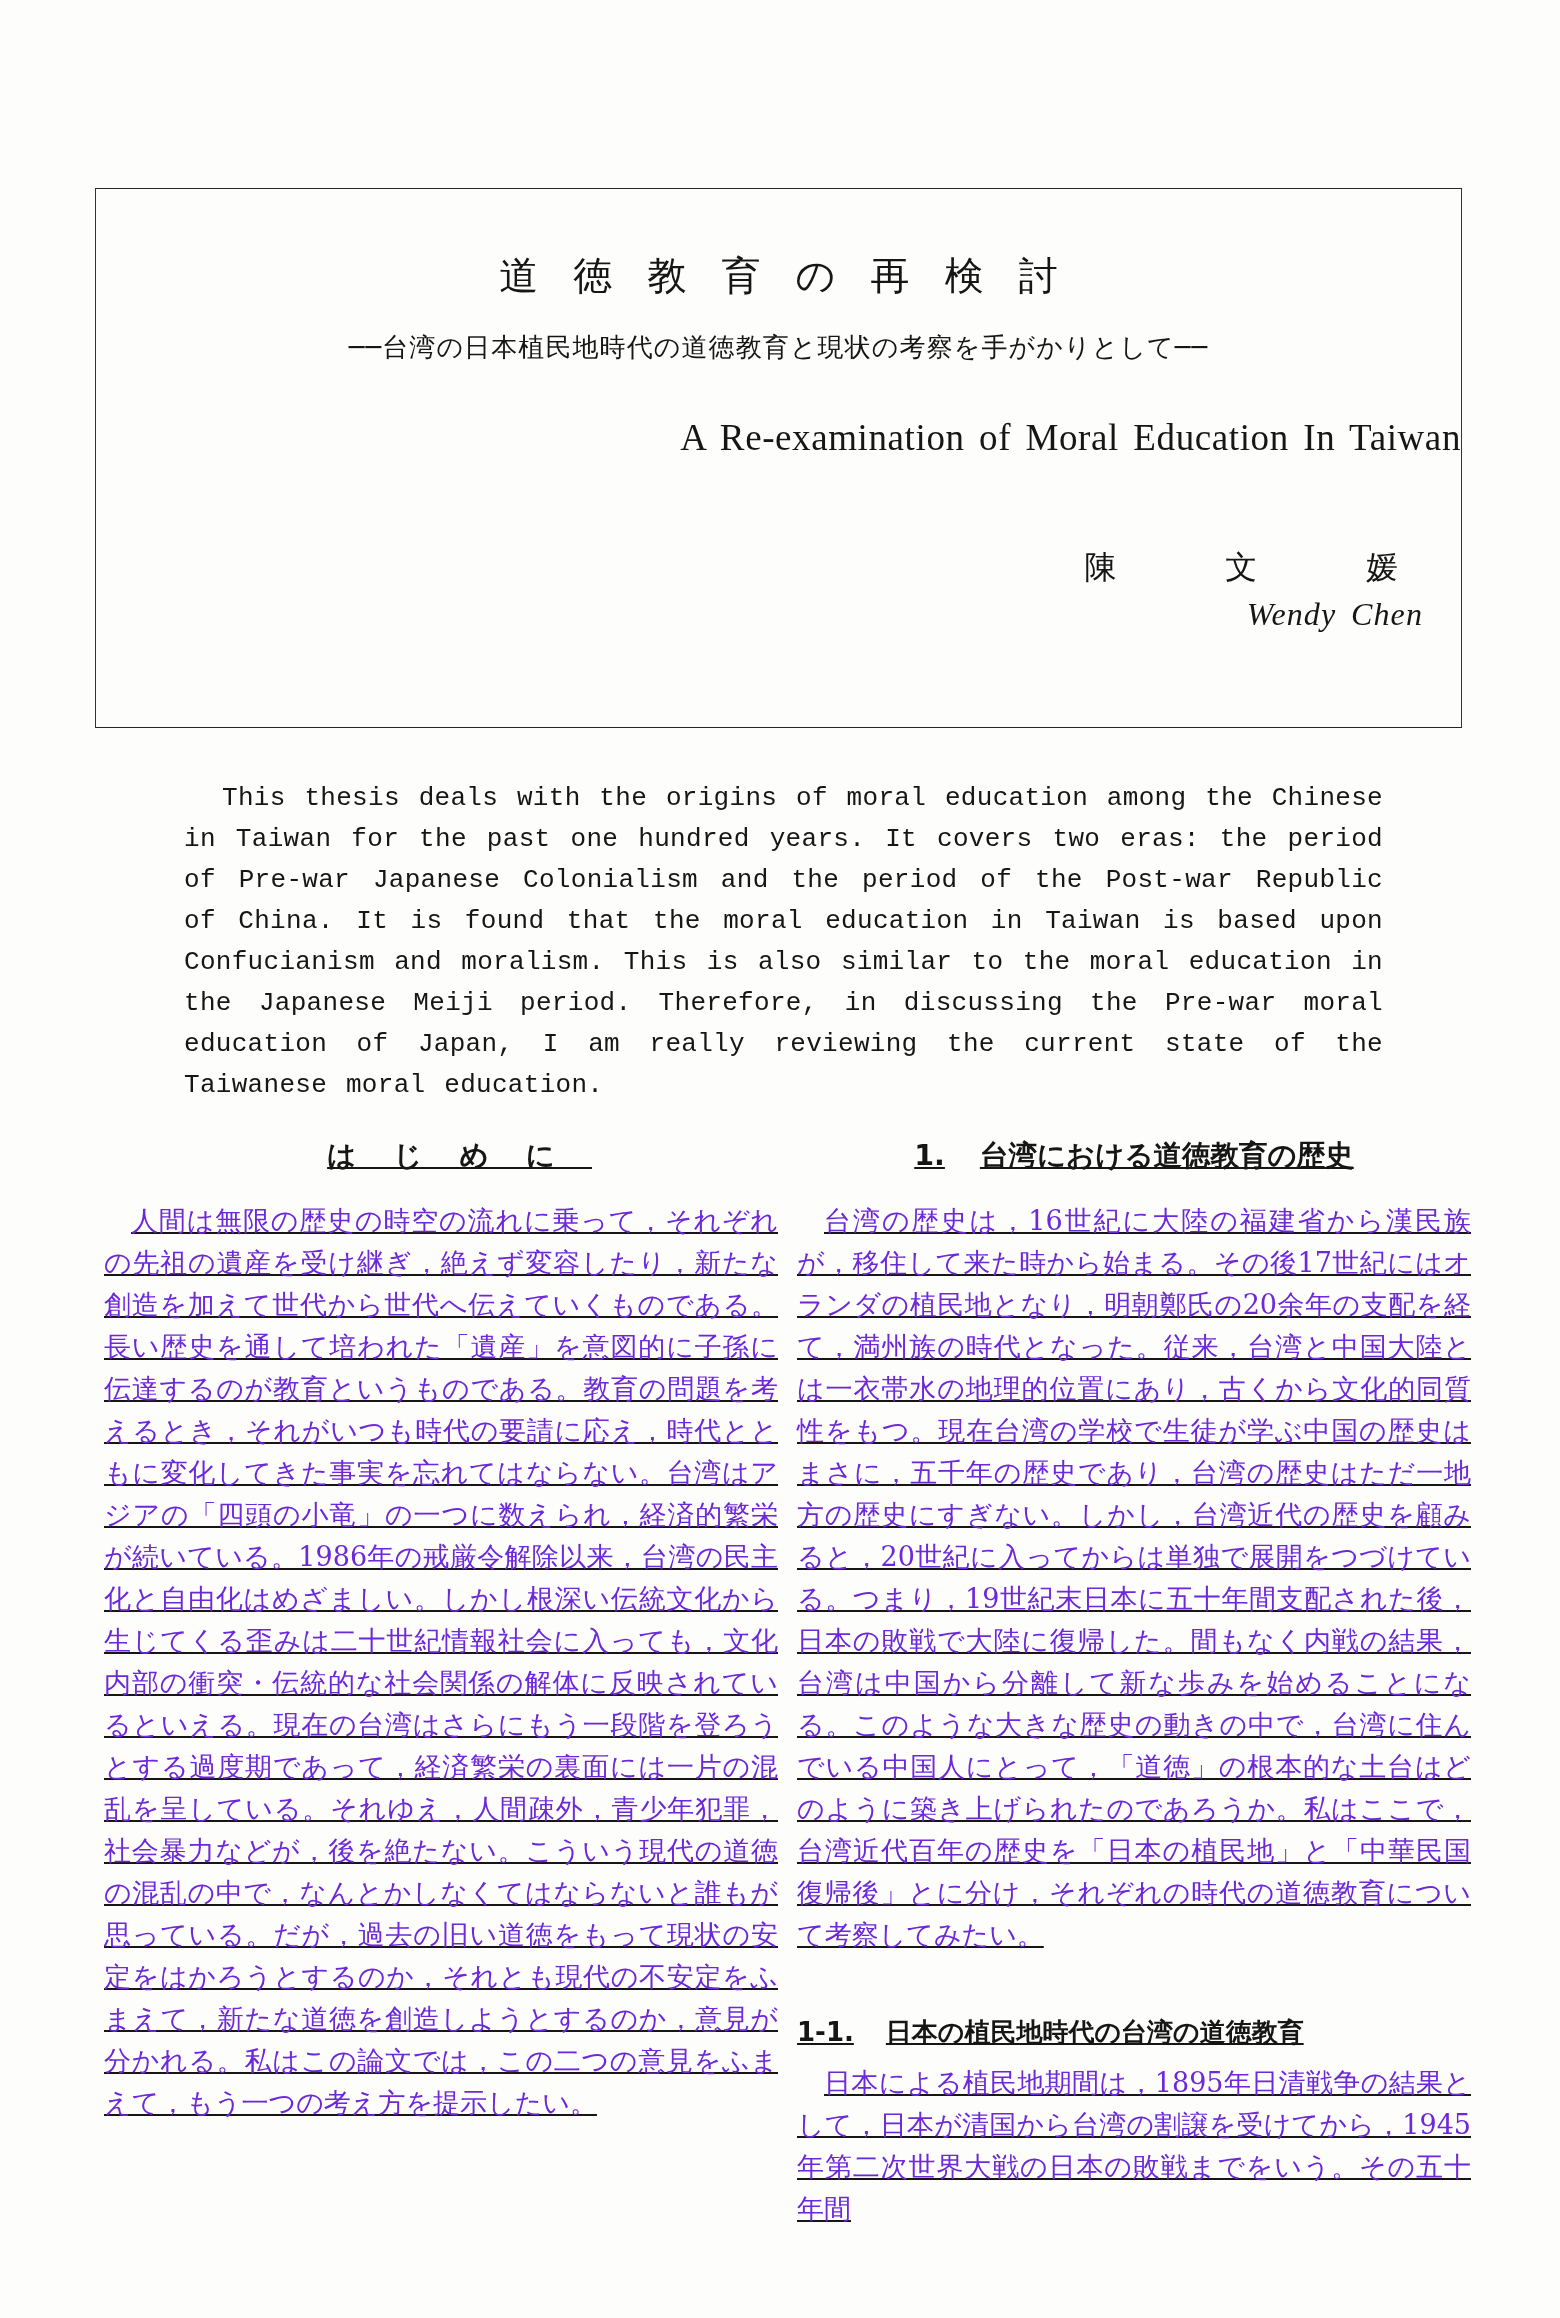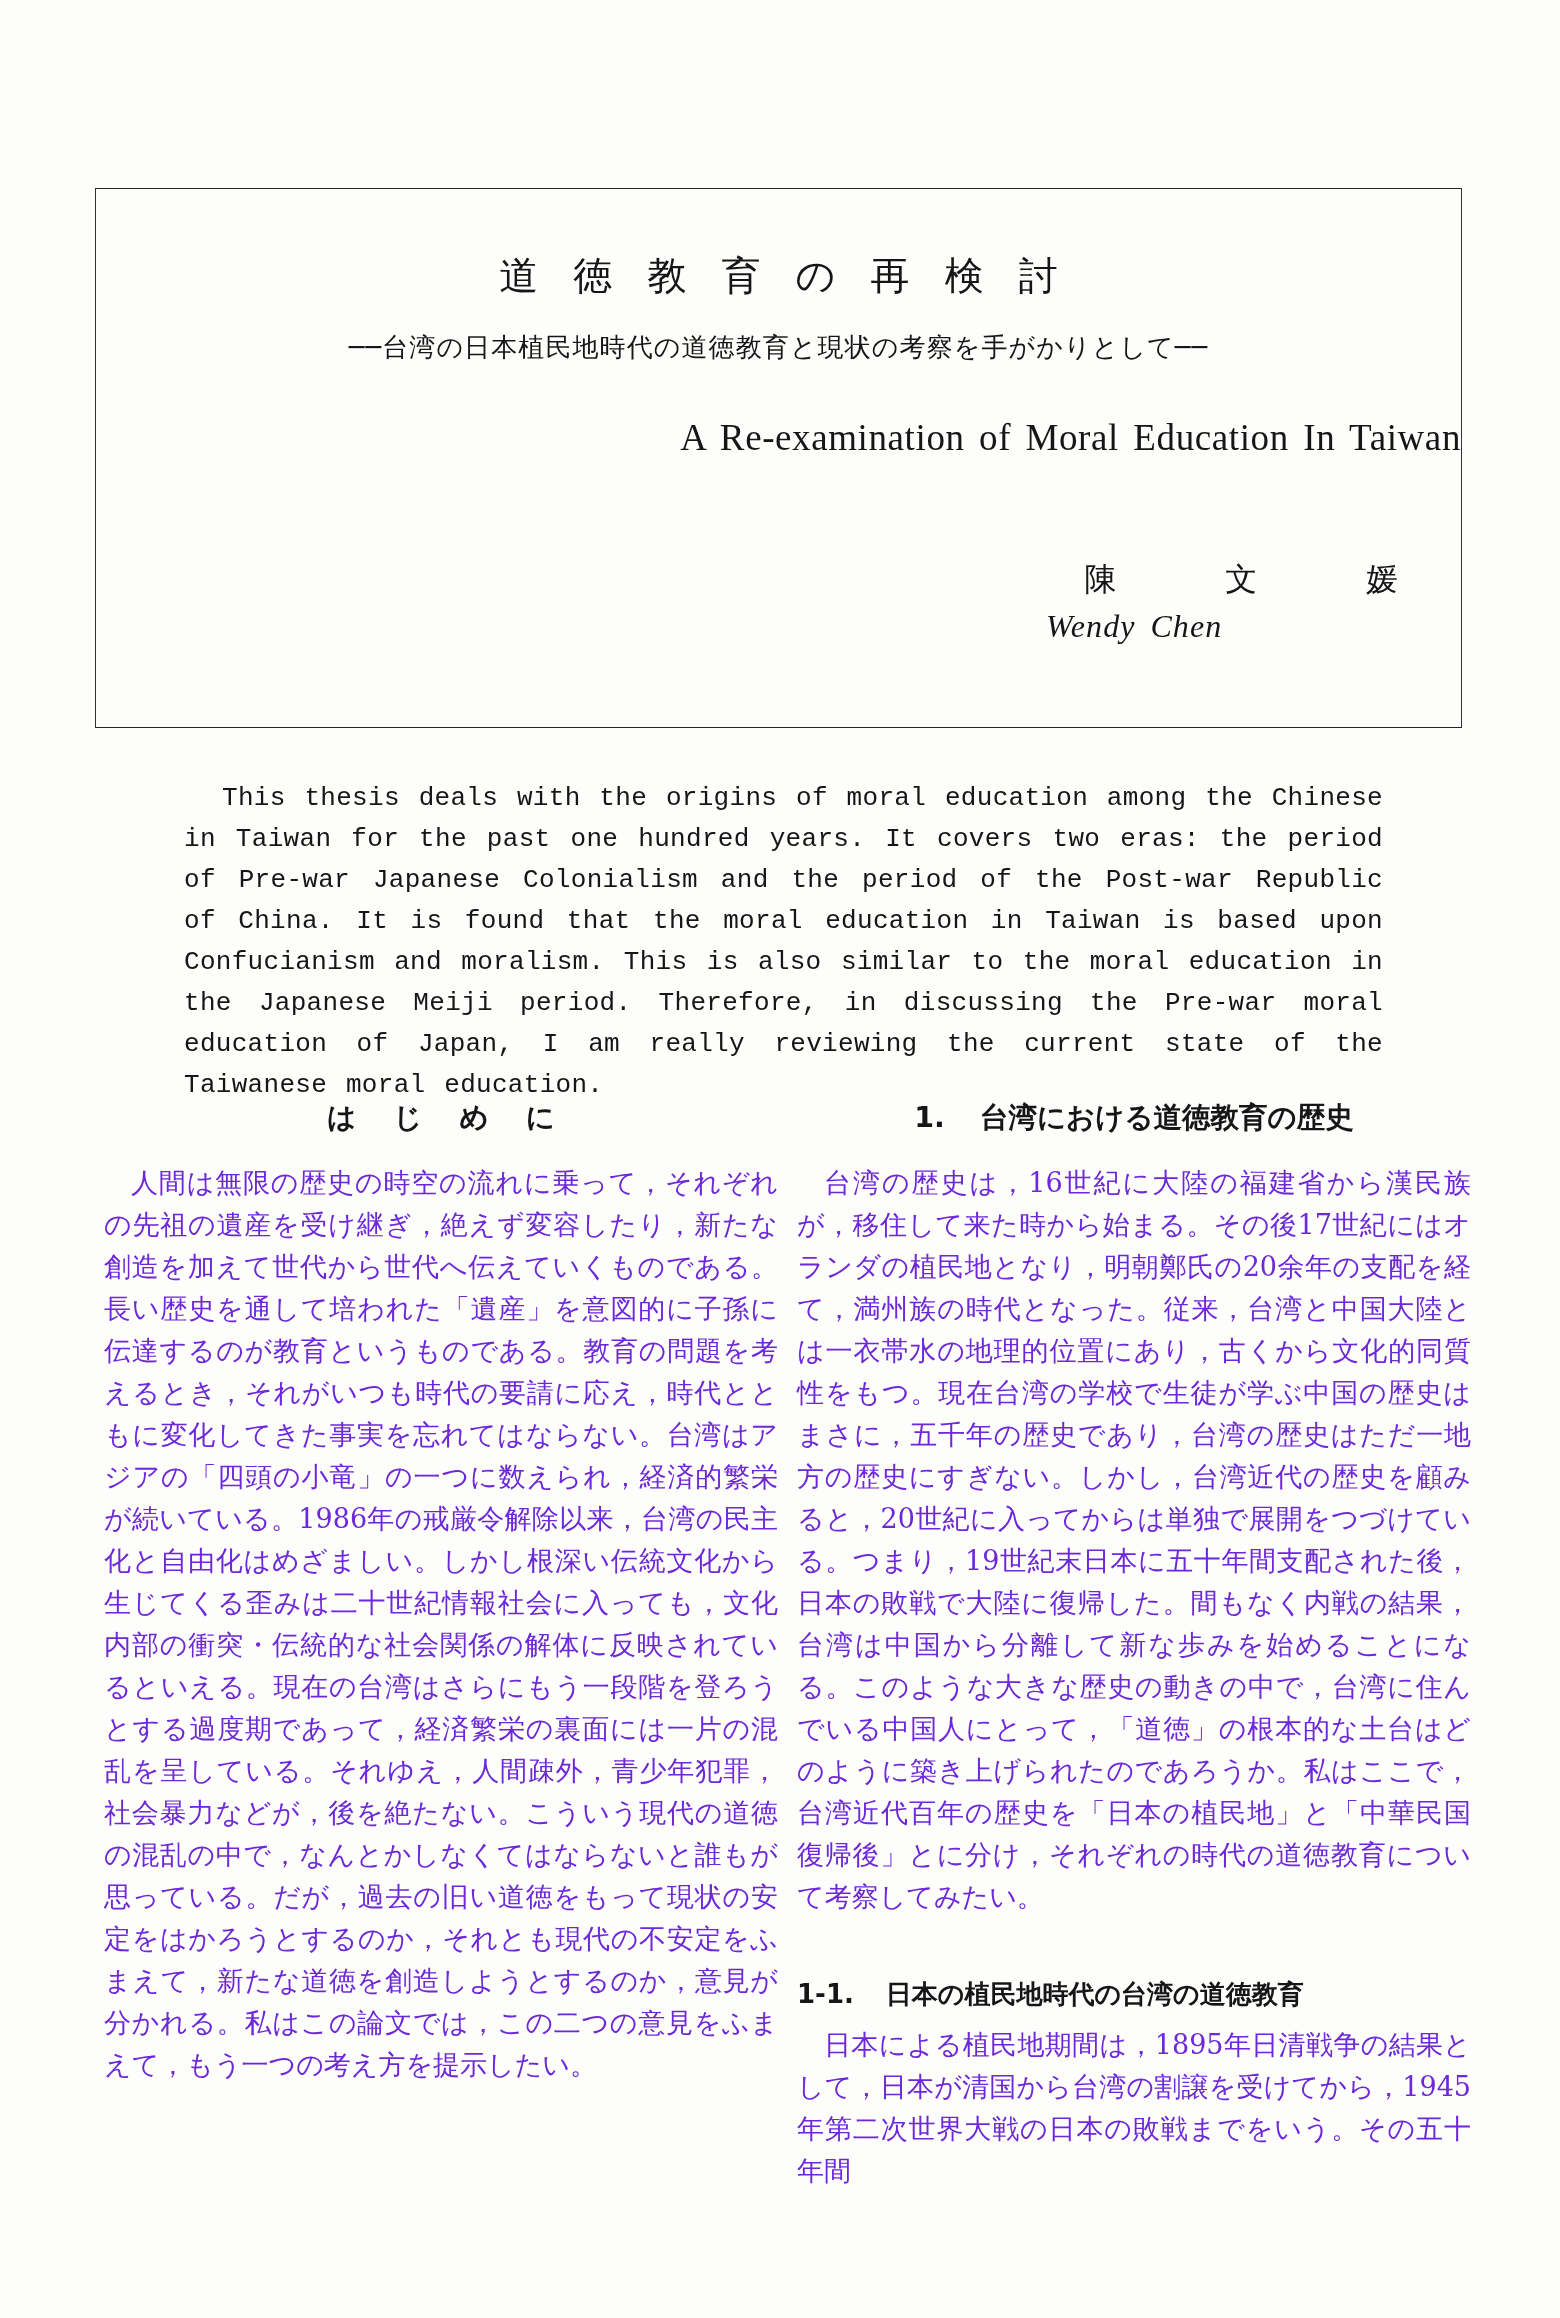--- a/index.html
+++ b/index.html
@@ -40,22 +40,22 @@
   }
   .en-title {
     position:absolute; top:227px; left:0; width:100%;
     text-align:right;
     font-family:"Liberation Serif","DejaVu Serif",serif;
     font-size:37px; line-height:1.2;
     letter-spacing:0.6px; word-spacing:4.6px;
     white-space:nowrap;
   }
   .authors {
-    position:absolute; top:371px; left:950px; width:377px;
-    text-align:left;
+    position:absolute; top:359px; left:950px; width:377px;
+    text-align:right;
   }
   .author-jp {
     font-family:"DejaVu Serif","Liberation Serif",serif;
     font-size:32px; line-height:1.2;
     letter-spacing:1.2em; text-indent:1.2em;
     white-space:nowrap;
   }
   .author-en {
     margin-top:9px;
     font-family:"Liberation Serif","DejaVu Serif",serif;
@@ -71,22 +71,23 @@
     margin:0;
     font-family:Liberation Mono, monospace;
     font-size:26px; line-height:41px;
     text-align:justify;
     text-indent:38px;
     letter-spacing:0.3px; word-spacing:2.9px;
   }
 
   
   .col {
-    position:absolute; top:1095px; width:674px;
+    position:absolute; top:1133px; width:674px;
     font-family:"DejaVu Serif","Liberation Serif",serif;
+    text-decoration:underline;
   }
   .col-left  { left:104px;  }
   .col-right { left:797px; }
 
   .h-center {
     margin:0;
     text-align:center;
     font-family:"DejaVu Sans","Liberation Sans",sans-serif;
     font-weight:bold;
     font-size:28.5px; line-height:46px;

